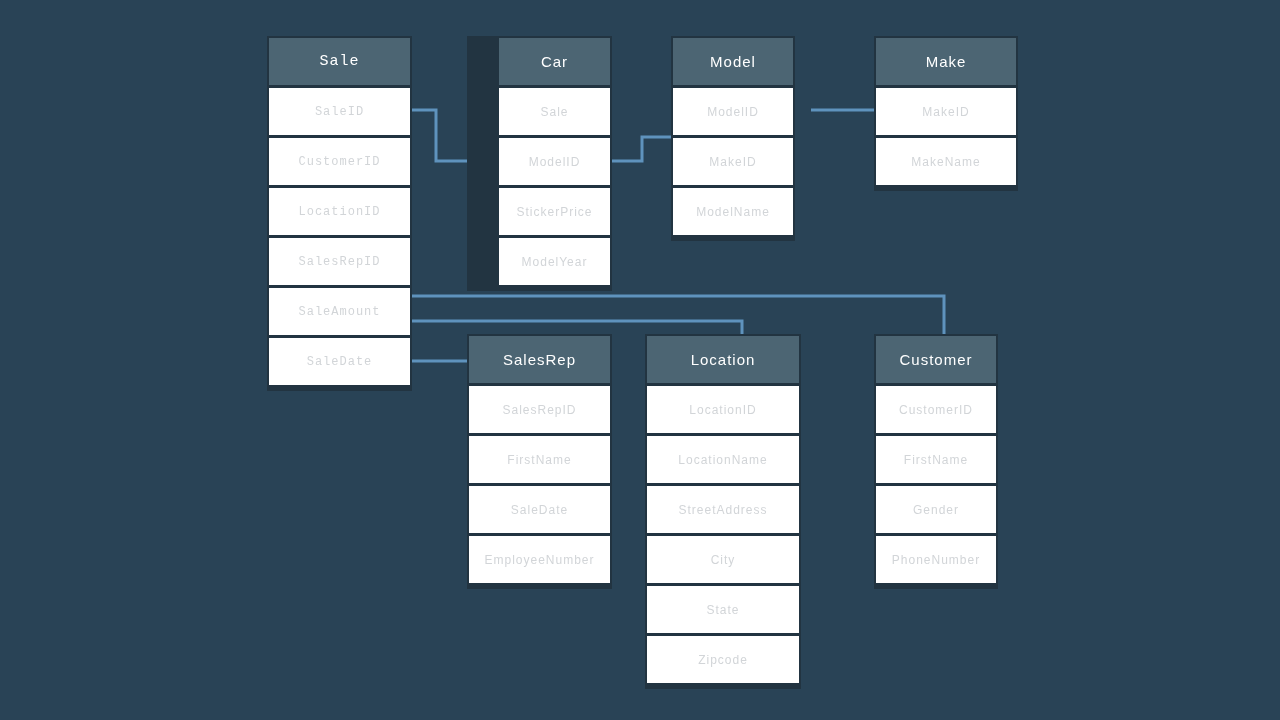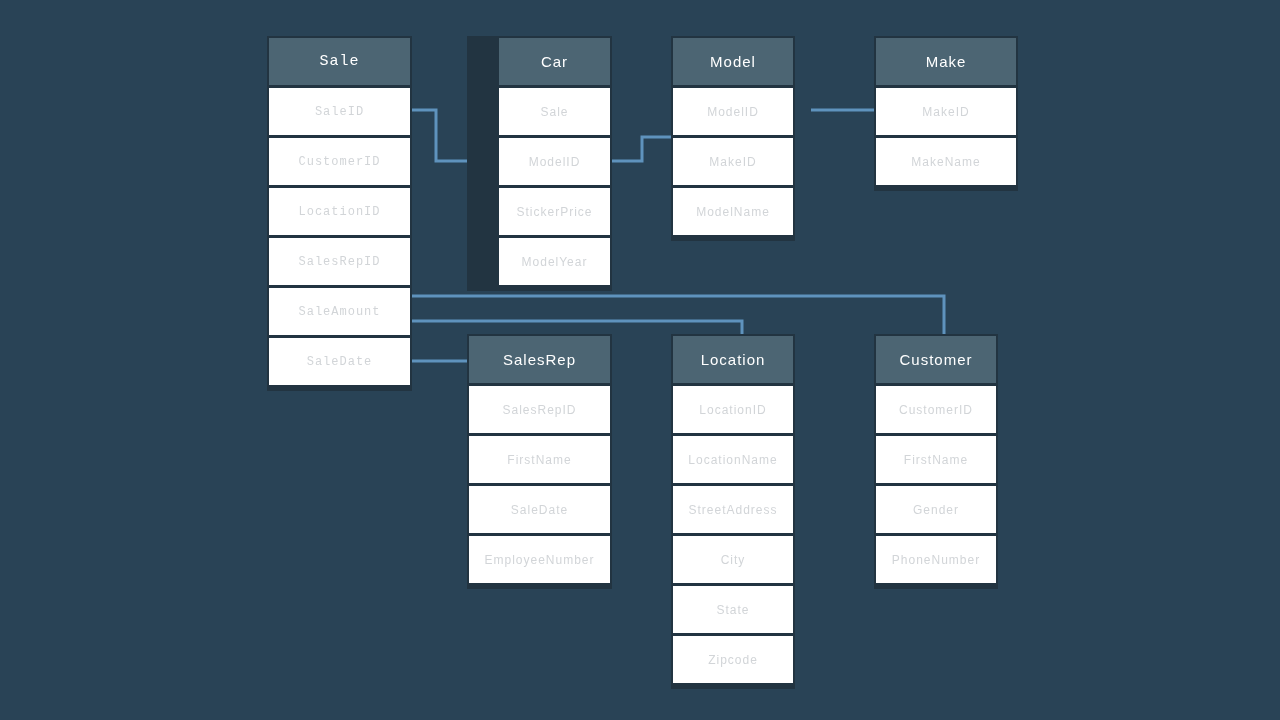--- a/index.html
+++ b/index.html
@@ -100,21 +100,21 @@
         <div class="row field pk">MakeID</div>
         <div class="row field">MakeName</div>
       </div>
       <div class="table" style="left: 467px; top: 334px; width: 145px;">
         <div class="row header">SalesRep</div>
         <div class="row field pk">SalesRepID</div>
         <div class="row field">FirstName</div>
         <div class="row field">SaleDate</div>
         <div class="row field">EmployeeNumber</div>
       </div>
-      <div class="table" style="left: 671px; top: 334px; width: 124px;">
+      <div class="table" style="left: 645px; top: 334px; width: 156px;">
         <div class="row header">Location</div>
         <div class="row field pk">LocationID</div>
         <div class="row field">LocationName</div>
         <div class="row field">StreetAddress</div>
         <div class="row field">City</div>
         <div class="row field">State</div>
         <div class="row field">Zipcode</div>
       </div>
       <div class="table" style="left: 874px; top: 334px; width: 124px;">
         <div class="row header">Customer</div>

